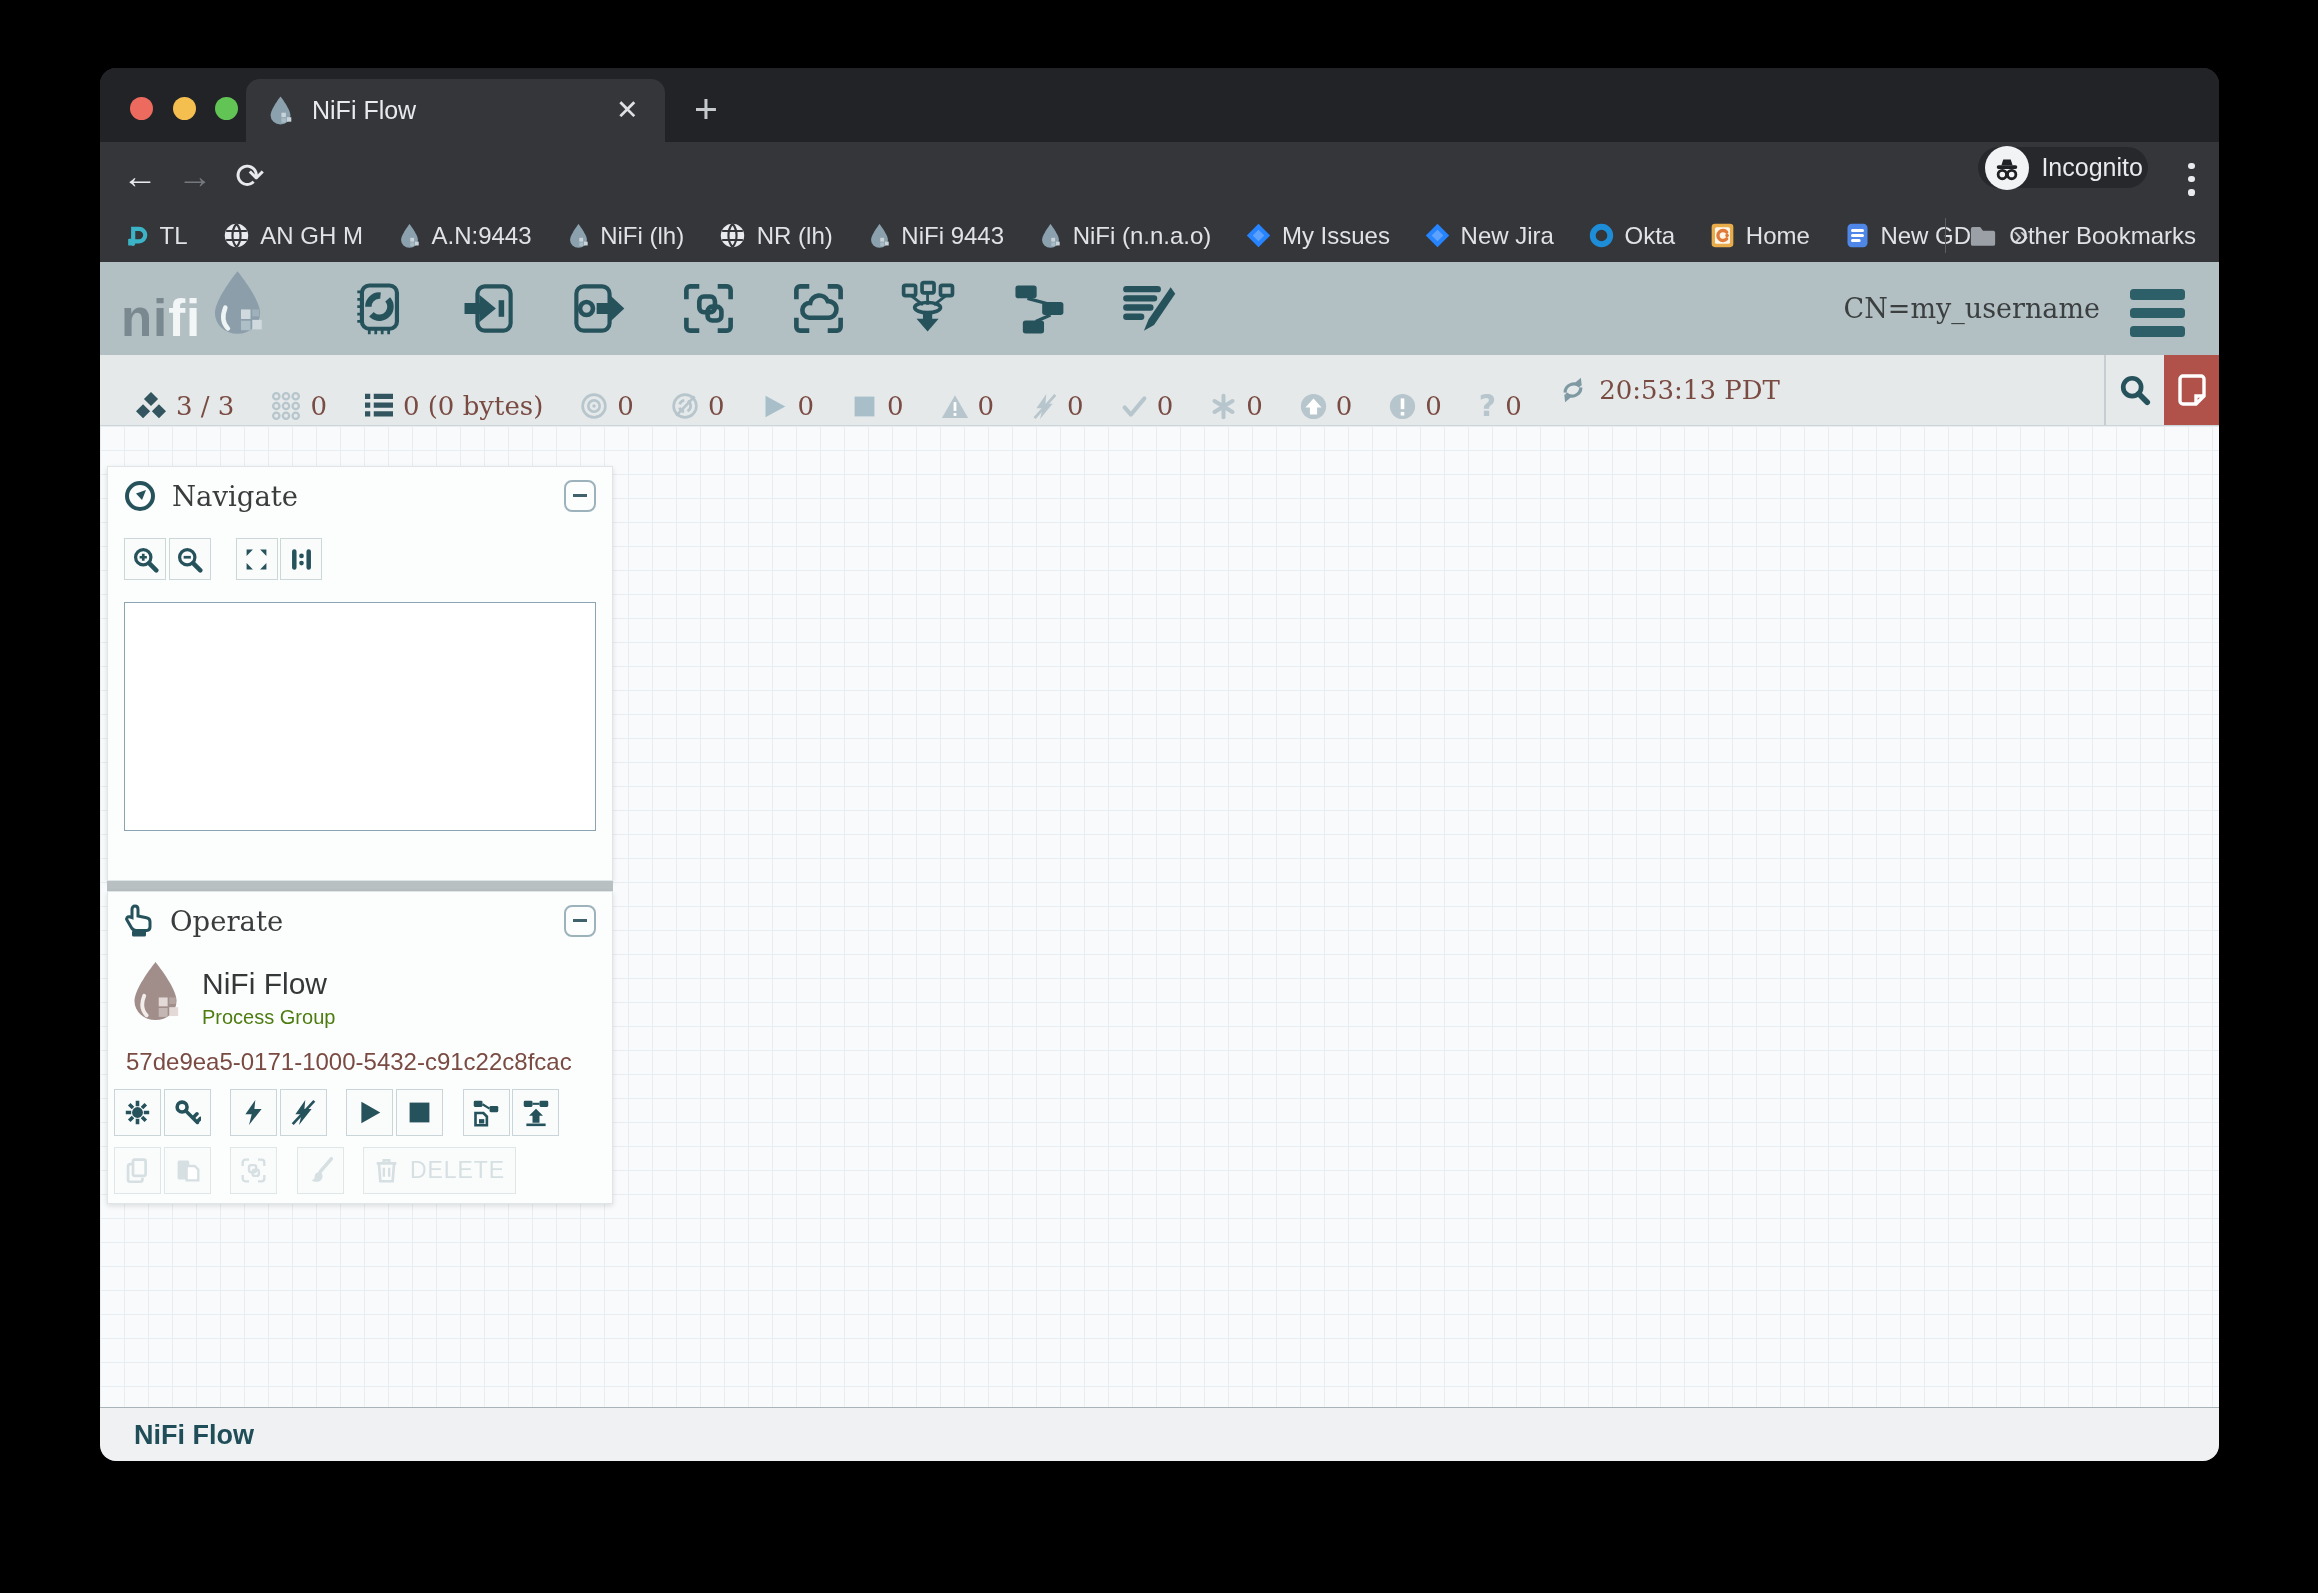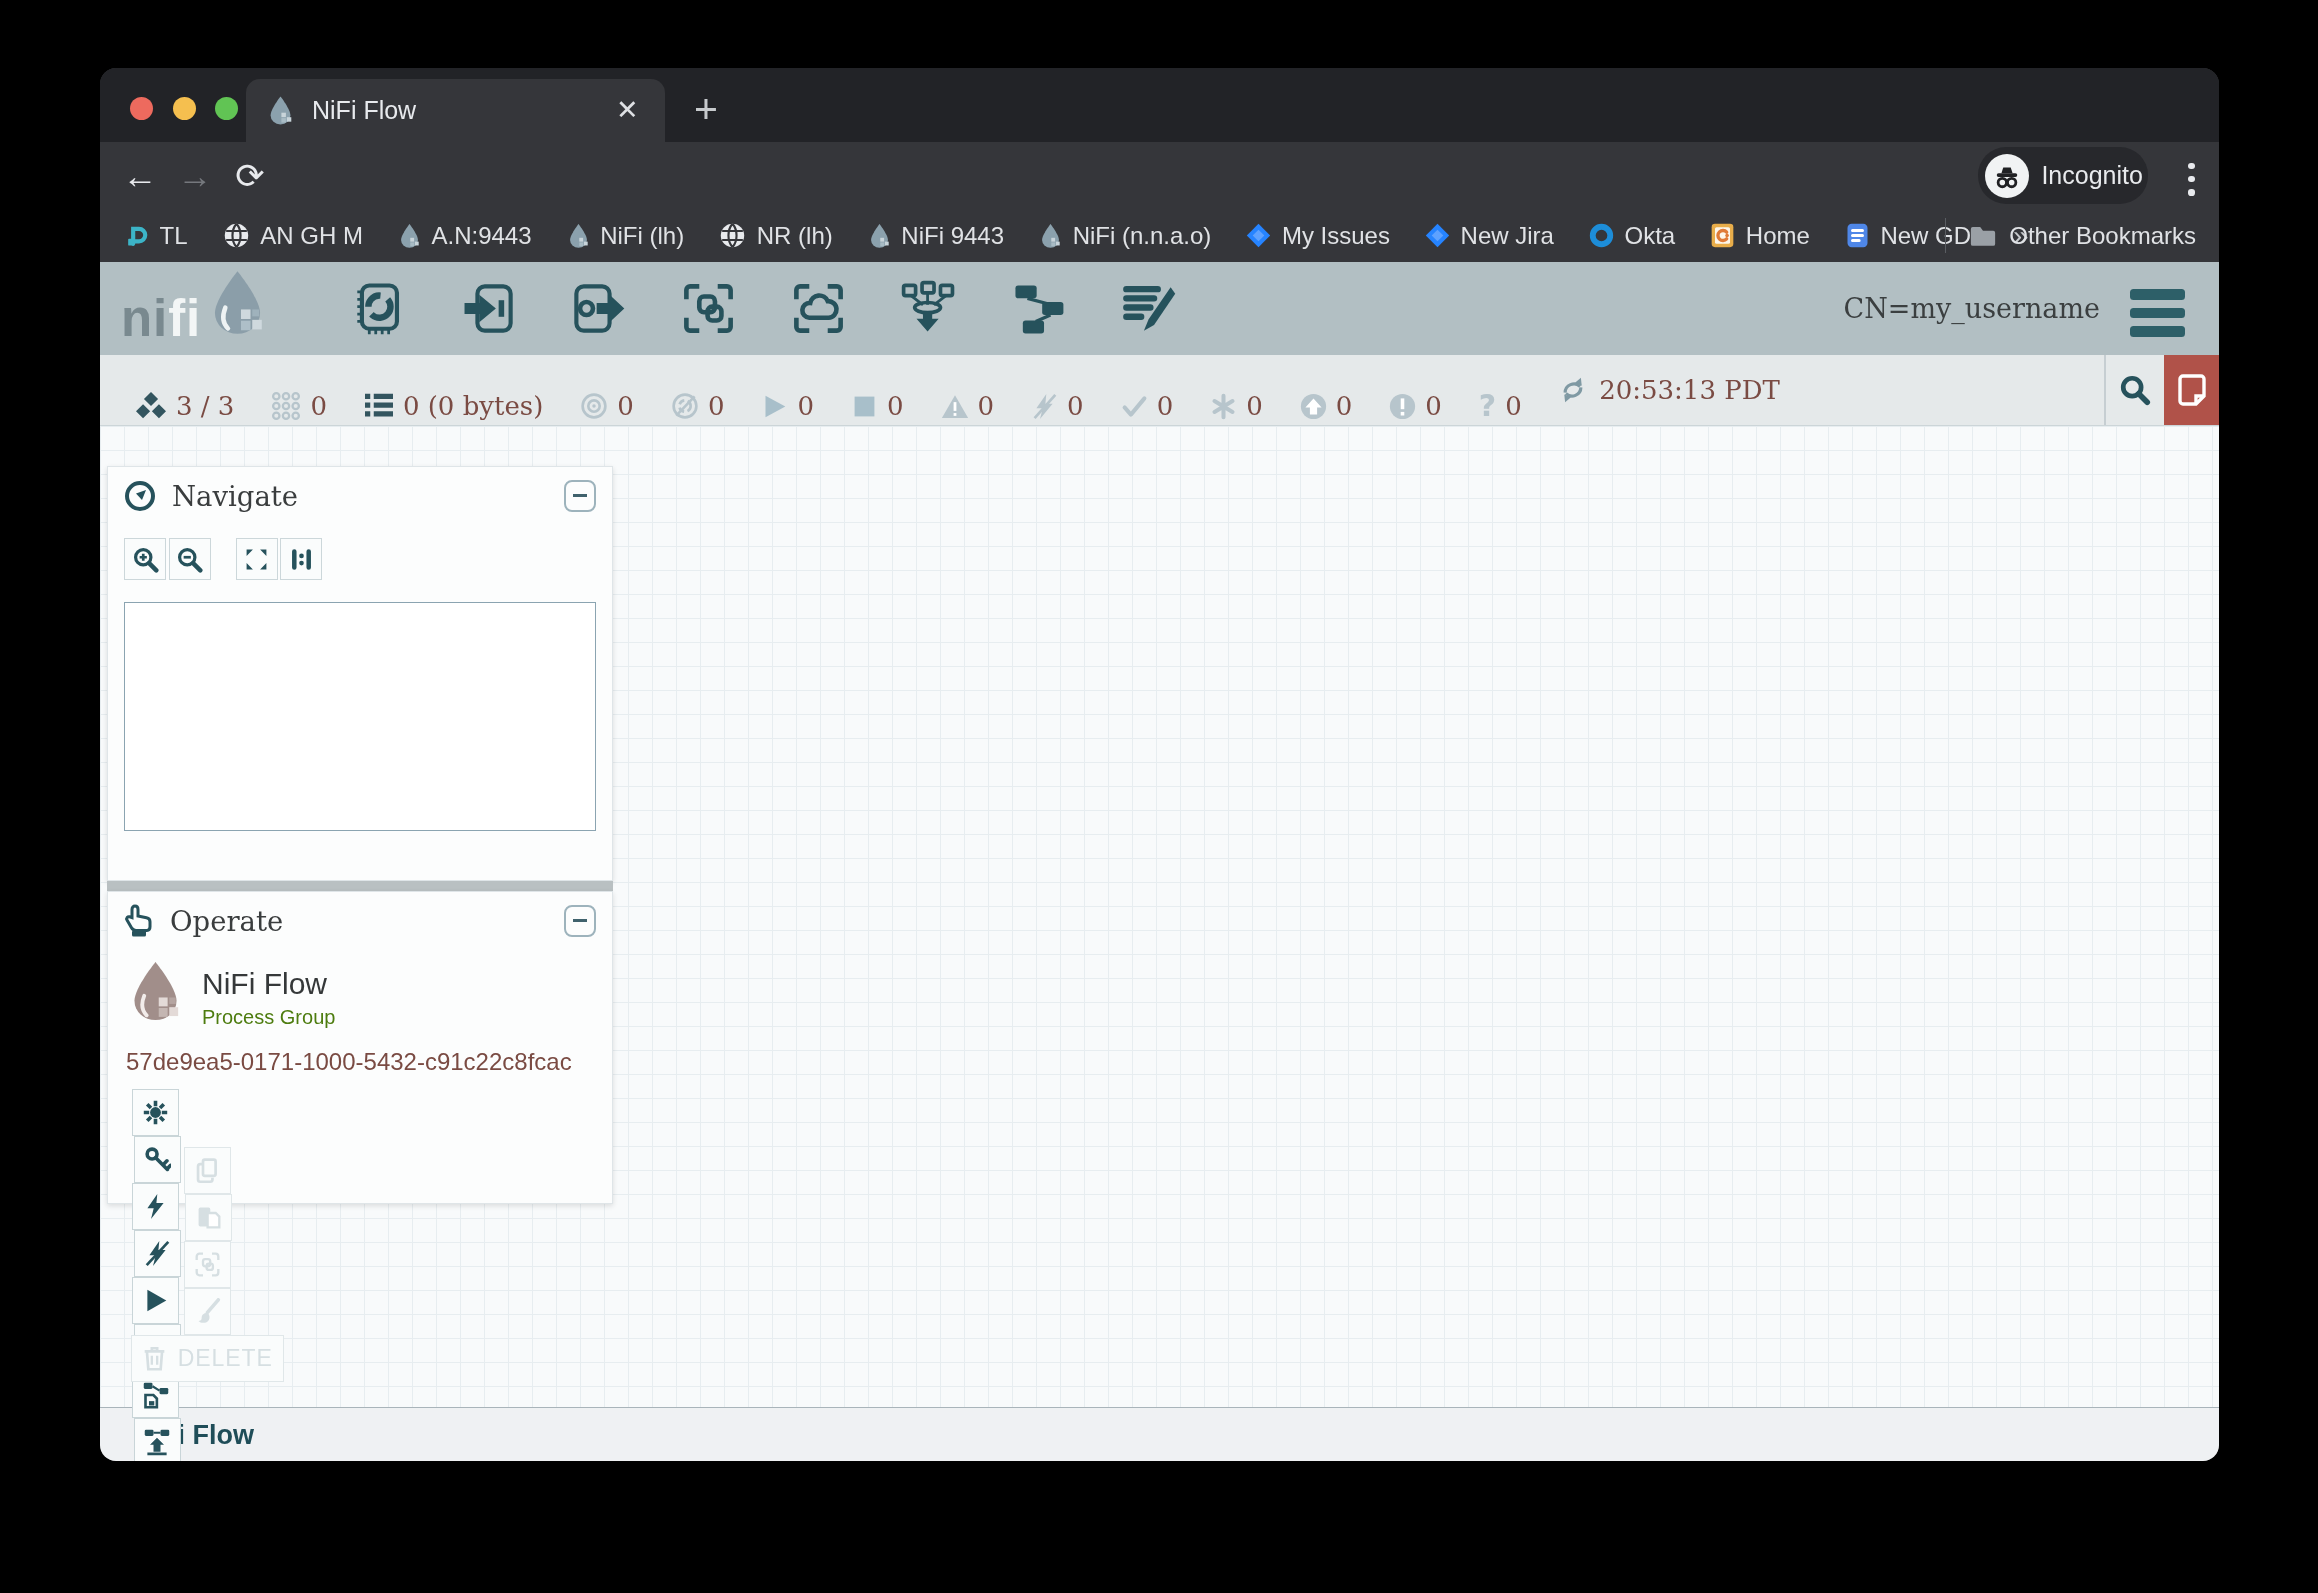--- a/index.html
+++ b/index.html
@@ -21,21 +21,21 @@
 
   
   .toolbar { position:relative; height:67px; background:#35363a; display:flex; align-items:center; }
   .nav-ic { font-size:35px; line-height:67px; text-align:center; width:55px; color:#e8eaed; }
   .nav-ic.dim { color:#75787d; }
   .omnibox { position:absolute; left:192px; top:9px; width:1673px; height:50px; background:#202124;
              border-radius:25px; display:flex; align-items:center; padding:0 21px; }
   .url-host { color:#e8eaed; font-size:26px; margin-left:14px; }
   .url-rest { color:#9aa0a6; font-size:26px; }
   .star { margin-left:auto; color:#9aa0a6; font-size:32px; }
-  .incog { position:absolute; left:1878px; top:5.3px; width:170px; height:57px; background:#27282c;
+  .incog { position:absolute; left:1878px; top:5.3px; width:170px; height:41px; background:#27282c;
            border-radius:28px; display:flex; align-items:center; gap:12.4px; padding-left:7px;text-align:right; }
   .incog-circle { width:44px; height:44px; border-radius:50%; background:#f1f3f4; display:flex;
                   align-items:center; justify-content:center; }
   .incog-label { color:#e8eaed; font-size:25px; }
   .kebab { position:absolute; left:2074px; top:14px; width:35px; display:flex; flex-direction:column;
            gap:7px; align-items:center; padding-top:7px; }
   .kebab i { width:6.2px; height:6.2px; border-radius:50%; background:#e8eaed; display:block; }
 
   
   .bookmarks { height:53px; background:#35363a; display:flex; align-items:center; padding-left:24px; position:relative; }
@@ -92,21 +92,21 @@
   .birdseye { position:absolute; left:16px; right:16px; top:135px; height:229px; background:#fff;
               border:1.8px solid #8ba4b1; }
 
   .panel-divider { position:absolute; left:7px; top:455px; width:506px; height:9.8px; background:#b9c0c2; }
 
   .op-panel { top:465px; height:313px; }
   .op-drop { position:absolute; left:19.5px; top:67px; }
   .op-name { position:absolute; left:94px; top:75px; font-size:30px; color:#353839; }
   .op-type { position:absolute; left:94px; top:114px; font-size:20px; color:#4d7c0f; }
   .op-id   { position:absolute; left:18px; top:156px; font-size:24px; color:#7a4b43; }
-  .op-row  { position:absolute; left:23px; display:flex; align-items:center;flex-direction:column; }
+  .op-row  { position:absolute; left:6px; display:flex; align-items:center; }
   .row1 { top:197px; } .row2 { top:255px; }
   .btn52 { width:47px; height:47px; border:0.9px solid #c9d5d8; background:#fafcfc; display:flex;
            align-items:center; justify-content:center; }
   .btn52 + .btn52 { margin-left:2.7px; }
   .op-gap { width:19.5px; }
   .btn-disabled { border-color:#e0e7e9; }
   .delete-btn { width:153px; height:47px; border:0.9px solid #e0e7e9; background:#fafcfc; display:flex;
                 align-items:center; justify-content:center; gap:10.6px; color:#d6dfe2; font-size:23px;
                 letter-spacing:0.9px; }
 

